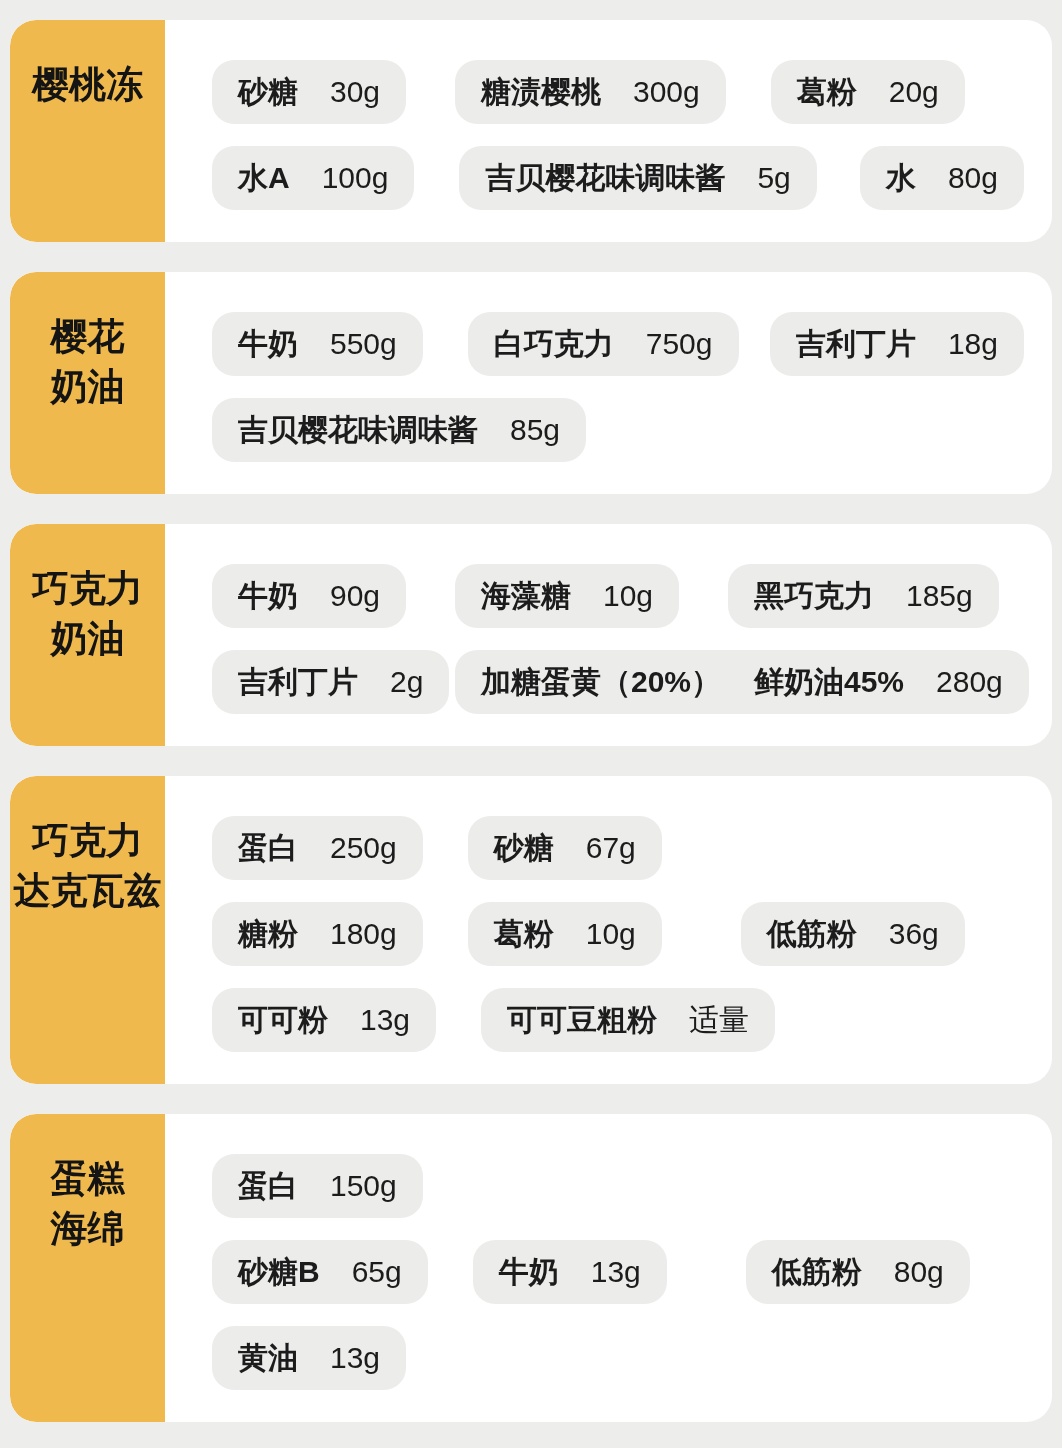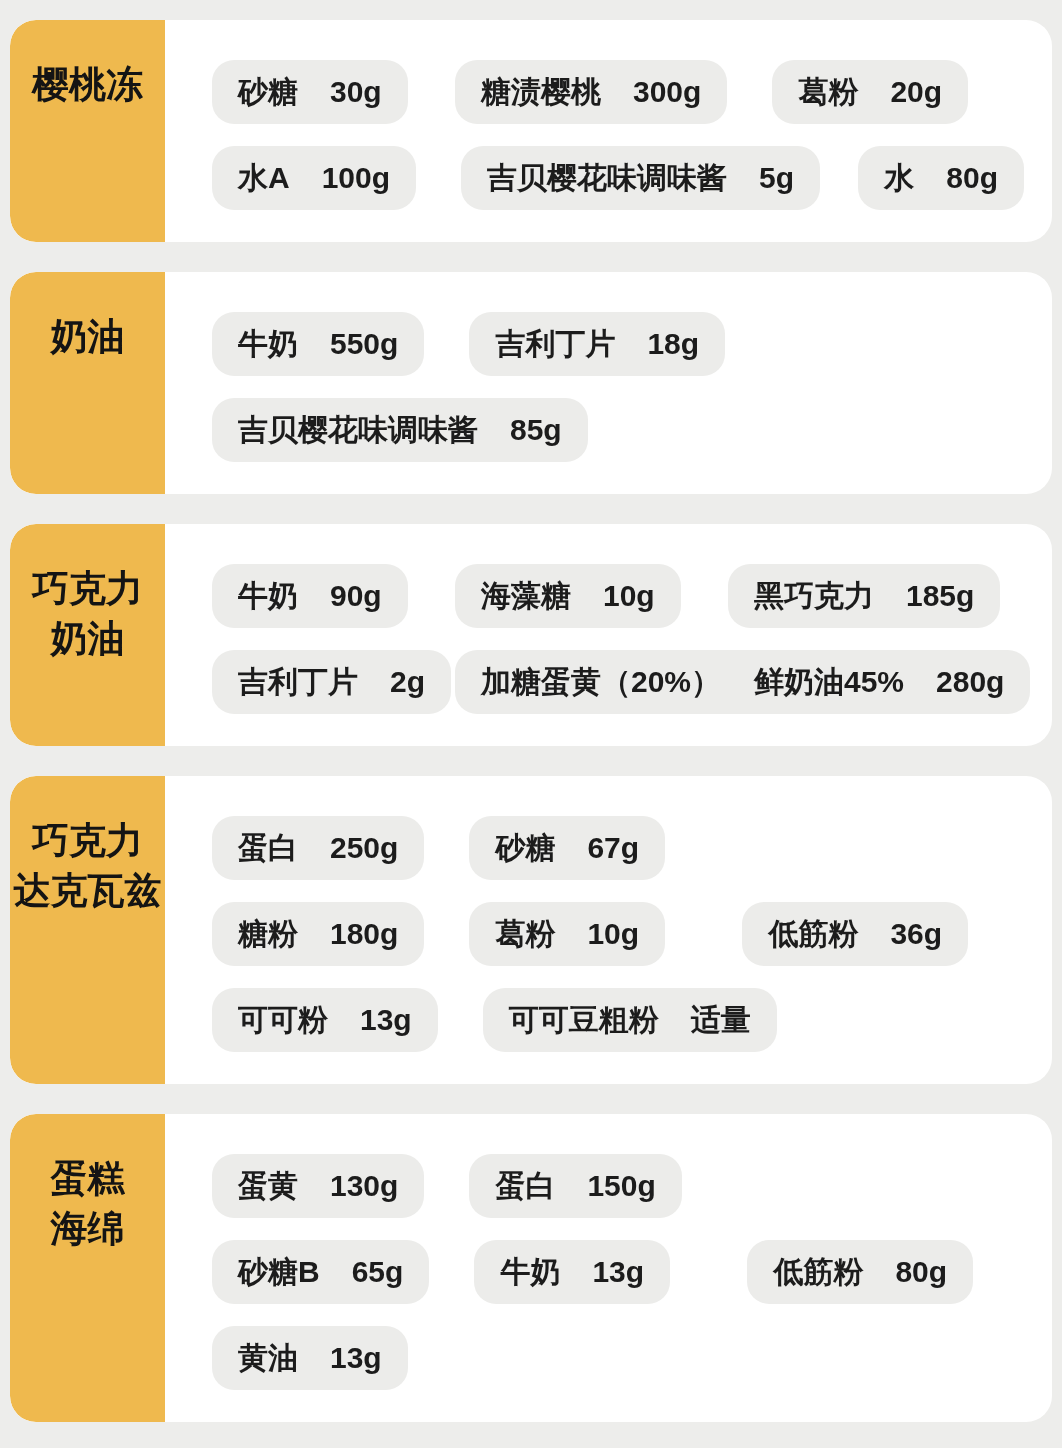--- a/index.html
+++ b/index.html
@@ -63,21 +63,21 @@
     gap: 32px;
     height: 64px;
     padding: 0 26px;
     background: var(--pill-bg);
     border-radius: 22px;
     font-size: 30px;
     font-weight: 600;
     white-space: nowrap;
     color: var(--text);
   }
-  .pill-amount { font-weight: 700; }
+  .pill-amount { font-weight: 400; }
 </style>
 </head>
 <body>
 
 <div class="page">
 
   <div class="section-card">
     <div class="section-label">
       <div>樱桃冻</div>
     </div>
@@ -108,29 +108,34 @@
         <div class="pill">
           <span class="pill-name">水</span>
           <span class="pill-amount">80g</span>
         </div>
       </div>
     </div>
   </div>
 
   <div class="section-card">
     <div class="section-label">
+      <div>樱花</div>
       <div>奶油</div>
     </div>
     <div class="section-body">
       <div class="pill-row">
         <div class="pill">
           <span class="pill-name">牛奶</span>
           <span class="pill-amount">550g</span>
         </div>
         <div class="pill">
+          <span class="pill-name">白巧克力</span>
+          <span class="pill-amount">750g</span>
+        </div>
+        <div class="pill">
           <span class="pill-name">吉利丁片</span>
           <span class="pill-amount">18g</span>
         </div>
       </div>
       <div class="pill-row">
         <div class="pill">
           <span class="pill-name">吉贝樱花味调味酱</span>
           <span class="pill-amount">85g</span>
         </div>
       </div>
@@ -218,24 +223,20 @@
   </div>
 
   <div class="section-card">
     <div class="section-label">
       <div>蛋糕</div>
       <div>海绵</div>
     </div>
     <div class="section-body">
       <div class="pill-row">
         <div class="pill">
-          <span class="pill-name">蛋黄</span>
-          <span class="pill-amount">130g</span>
-        </div>
-        <div class="pill">
           <span class="pill-name">蛋白</span>
           <span class="pill-amount">150g</span>
         </div>
       </div>
       <div class="pill-row">
         <div class="pill">
           <span class="pill-name">砂糖B</span>
           <span class="pill-amount">65g</span>
         </div>
         <div class="pill">

